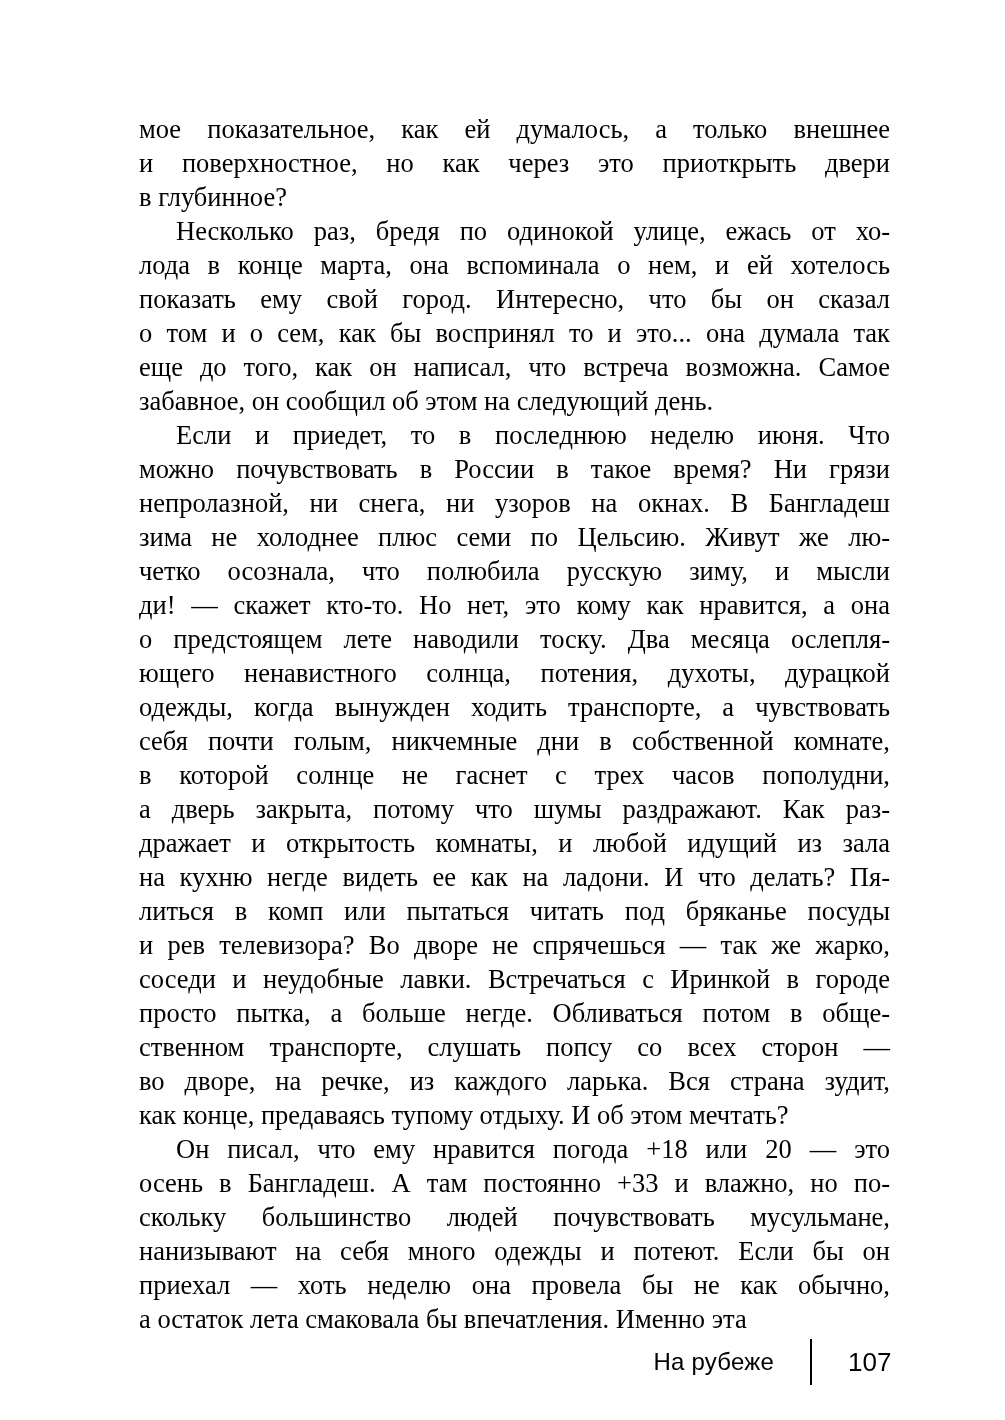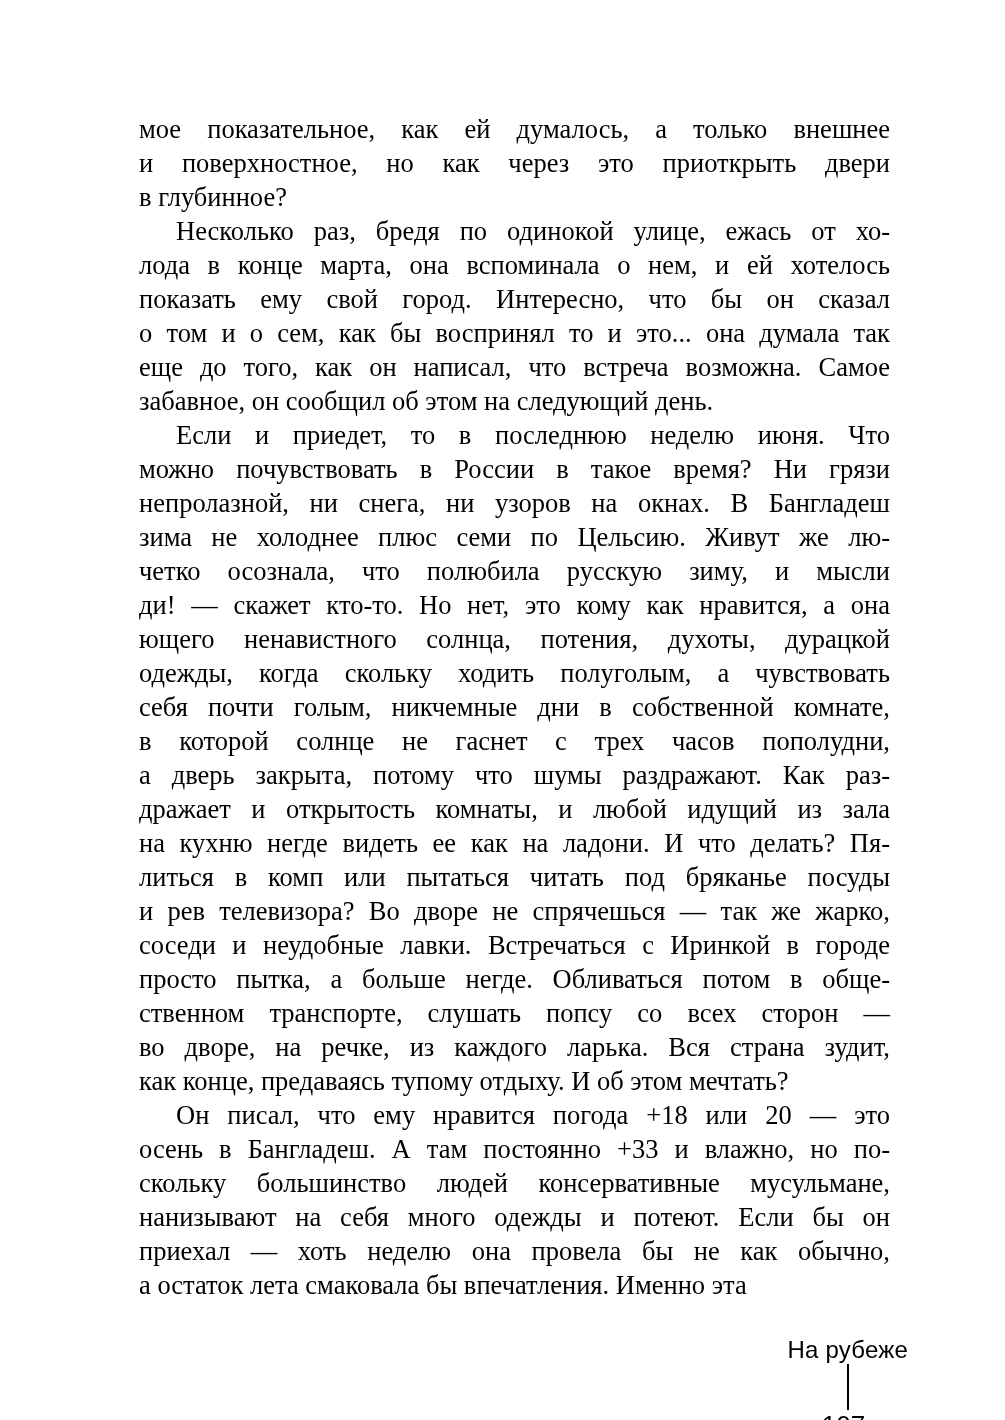--- a/index.html
+++ b/index.html
@@ -61,26 +61,25 @@
   .footer {
     position: absolute;
     left: 0;
     top: 1336px;
     width: 1005px;
     height: 60px;
   }
 
   .footer-inner {
     position: absolute;
-    right: 97px;
+    right: 105px;
     top: 0;
     display: flex;
     align-items: center;
     height: 52px;
-    flex-direction: column;
   }
 
   .running-head {
     font-family: "Liberation Sans", "DejaVu Sans", sans-serif;
     font-size: 24px;
     color: #000000;
     letter-spacing: 0.2px;
     white-space: nowrap;
   }
 
@@ -123,40 +122,41 @@
       <span class="line last">забавное, он сообщил об этом на следующий день.</span>
     </div>
 
     <div class="para">
       <span class="line indent-first">Если и приедет, то в последнюю неделю июня. Что</span>
       <span class="line">можно почувствовать в России в такое время? Ни грязи</span>
       <span class="line">непролазной, ни снега, ни узоров на окнах. В Бангладеш</span>
       <span class="line">зима не холоднее плюс семи по Цельсию. Живут же лю-</span>
       <span class="line">четко осознала, что полюбила русскую зиму, и мысли</span>
       <span class="line">ди! — скажет кто-то. Но нет, это кому как нравится, а она</span>
+      <span class="line">о предстоящем лете наводили тоску. Два месяца ослепля-</span>
       <span class="line">ющего ненавистного солнца, потения, духоты, дурацкой</span>
-      <span class="line">одежды, когда скольку ходить полуголым, а чувствовать</span>
+      <span class="line">одежды, когда вынужден ходить транспорте, а чувствовать</span>
       <span class="line">себя почти голым, никчемные дни в собственной комнате,</span>
       <span class="line">в которой солнце не гаснет с трех часов пополудни,</span>
       <span class="line">а дверь закрыта, потому что шумы раздражают. Как раз-</span>
       <span class="line">дражает и открытость комнаты, и любой идущий из зала</span>
       <span class="line">на кухню негде видеть ее как на ладони. И что делать? Пя-</span>
       <span class="line">литься в комп или пытаться читать под бряканье посуды</span>
       <span class="line">и рев телевизора? Во дворе не спрячешься — так же жарко,</span>
       <span class="line">соседи и неудобные лавки. Встречаться с Иринкой в городе</span>
       <span class="line">просто пытка, а больше негде. Обливаться потом в обще-</span>
       <span class="line">ственном транспорте, слушать попсу со всех сторон —</span>
       <span class="line">во дворе, на речке, из каждого ларька. Вся страна зудит,</span>
       <span class="line last">как конце, предаваясь тупому отдыху. И об этом мечтать?</span>
     </div>
 
     <div class="para">
       <span class="line indent-first">Он писал, что ему нравится погода +18 или 20 — это</span>
       <span class="line">осень в Бангладеш. А там постоянно +33 и влажно, но по-</span>
-      <span class="line">скольку большинство людей консервативные мусульмане,</span>
+      <span class="line">скольку большинство людей почувствовать мусульмане,</span>
       <span class="line">нанизывают на себя много одежды и потеют. Если бы он</span>
       <span class="line">приехал — хоть неделю она провела бы не как обычно,</span>
       <span class="line last">а остаток лета смаковала бы впечатления. Именно эта</span>
     </div>
 
   </div>
 
   <div class="footer">
     <div class="footer-inner">
       <span class="running-head">На рубеже</span>

